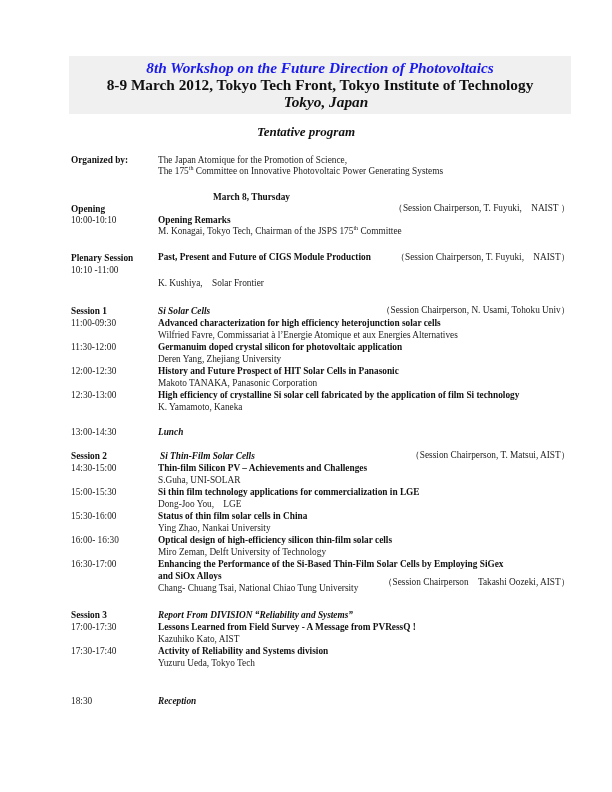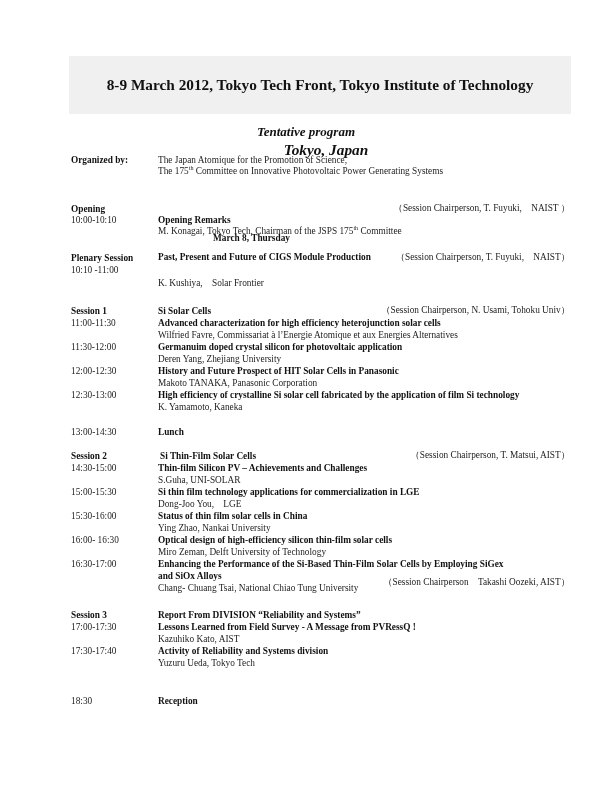--- a/index.html
+++ b/index.html
@@ -45,21 +45,20 @@
     }
     .header-line3 {
       position: absolute;
       left: 12px; right: 0;
       top: 37px;
       font-size: 15.3px;
       font-weight: bold;
       font-style: italic;
       color: #111111;
       line-height: 17px;
-      margin-top: 48px;
     }
     .subtitle {
       position: absolute;
       left: 0;
       width: 612px;
       top: 124px;
       text-align: center;
       font-size: 13px;
       font-weight: bold;
       font-style: italic;
@@ -69,29 +68,30 @@
       position: absolute;
       font-size: 9.3px;
       line-height: 11px;
       white-space: nowrap;
       color: #222222;
     }
     .lbl { left: 71px; }
     .lbl.b { font-weight: bold; color: #111; }
     .col2 { left: 158px; }
     .b { font-weight: bold; color: #111; }
-    .bi { font-weight: bold; color: #111; }
+    .bi { font-weight: bold; font-style: italic; color: #111; }
     .chair { right: 42px; }
-    .center { left: 0; width: 503px; text-align: center; margin-top: 41px; }
+    .center { left: 0; width: 503px; text-align: center; }
     sup { font-size: 6px; vertical-align: 4px; line-height: 0; }
   </style>
 </head>
 <body>
 
 <div class="header-box">
+  <div class="header-line1">8th Workshop on the Future Direction of Photovoltaics</div>
   <div class="header-line2">8-9 March 2012, Tokyo Tech Front, Tokyo Institute of Technology</div>
   <div class="header-line3">Tokyo, Japan</div>
 </div>
 
 <div class="subtitle">Tentative program</div>
 
 <div class="line lbl b" style="top:155px">Organized by:</div>
 <div class="line col2" style="top:155px">The Japan Atomique for the Promotion of Science,</div>
 <div class="line col2" style="top:166px"><span>The 175</span><sup>th</sup><span> Committee on Innovative Photovoltaic Power Generating Systems</span></div>
 
@@ -106,21 +106,21 @@
 <div class="line lbl b" style="top:253px">Plenary Session</div>
 <div class="line chair" style="top:252px">（Session Chairperson, T. Fuyuki,　NAIST）</div>
 <div class="line lbl" style="top:265px">10:10 -11:00</div>
 <div class="line col2 b" style="top:252px">Past, Present and Future of CIGS Module Production</div>
 <div class="line col2" style="top:278px">K. Kushiya,　Solar Frontier</div>
 
 <div class="line lbl b" style="top:306px">Session 1</div>
 <div class="line col2 bi" style="top:306px">Si Solar Cells</div>
 <div class="line chair" style="top:305px">（Session Chairperson, N. Usami, Tohoku Univ）</div>
 
-<div class="line lbl" style="top:318px">11:00-11:30</div>
+<div class="line lbl" style="top:318px">11:00-09:30</div>
 <div class="line col2 b" style="top:318px">Advanced characterization for high efficiency heterojunction solar cells</div>
 <div class="line col2" style="top:330px">Wilfried Favre, Commissariat à l’Energie Atomique et aux Energies Alternatives</div>
 
 <div class="line lbl" style="top:342px">11:30-12:00</div>
 <div class="line col2 b" style="top:342px">Germanuim doped crystal silicon for photovoltaic application</div>
 <div class="line col2" style="top:354px">Deren Yang, Zhejiang University</div>
 
 <div class="line lbl" style="top:366px">12:00-12:30</div>
 <div class="line col2 b" style="top:366px">History and Future Prospect of HIT Solar Cells in Panasonic</div>
 <div class="line col2" style="top:378px">Makoto TANAKA, Panasonic Corporation</div>

